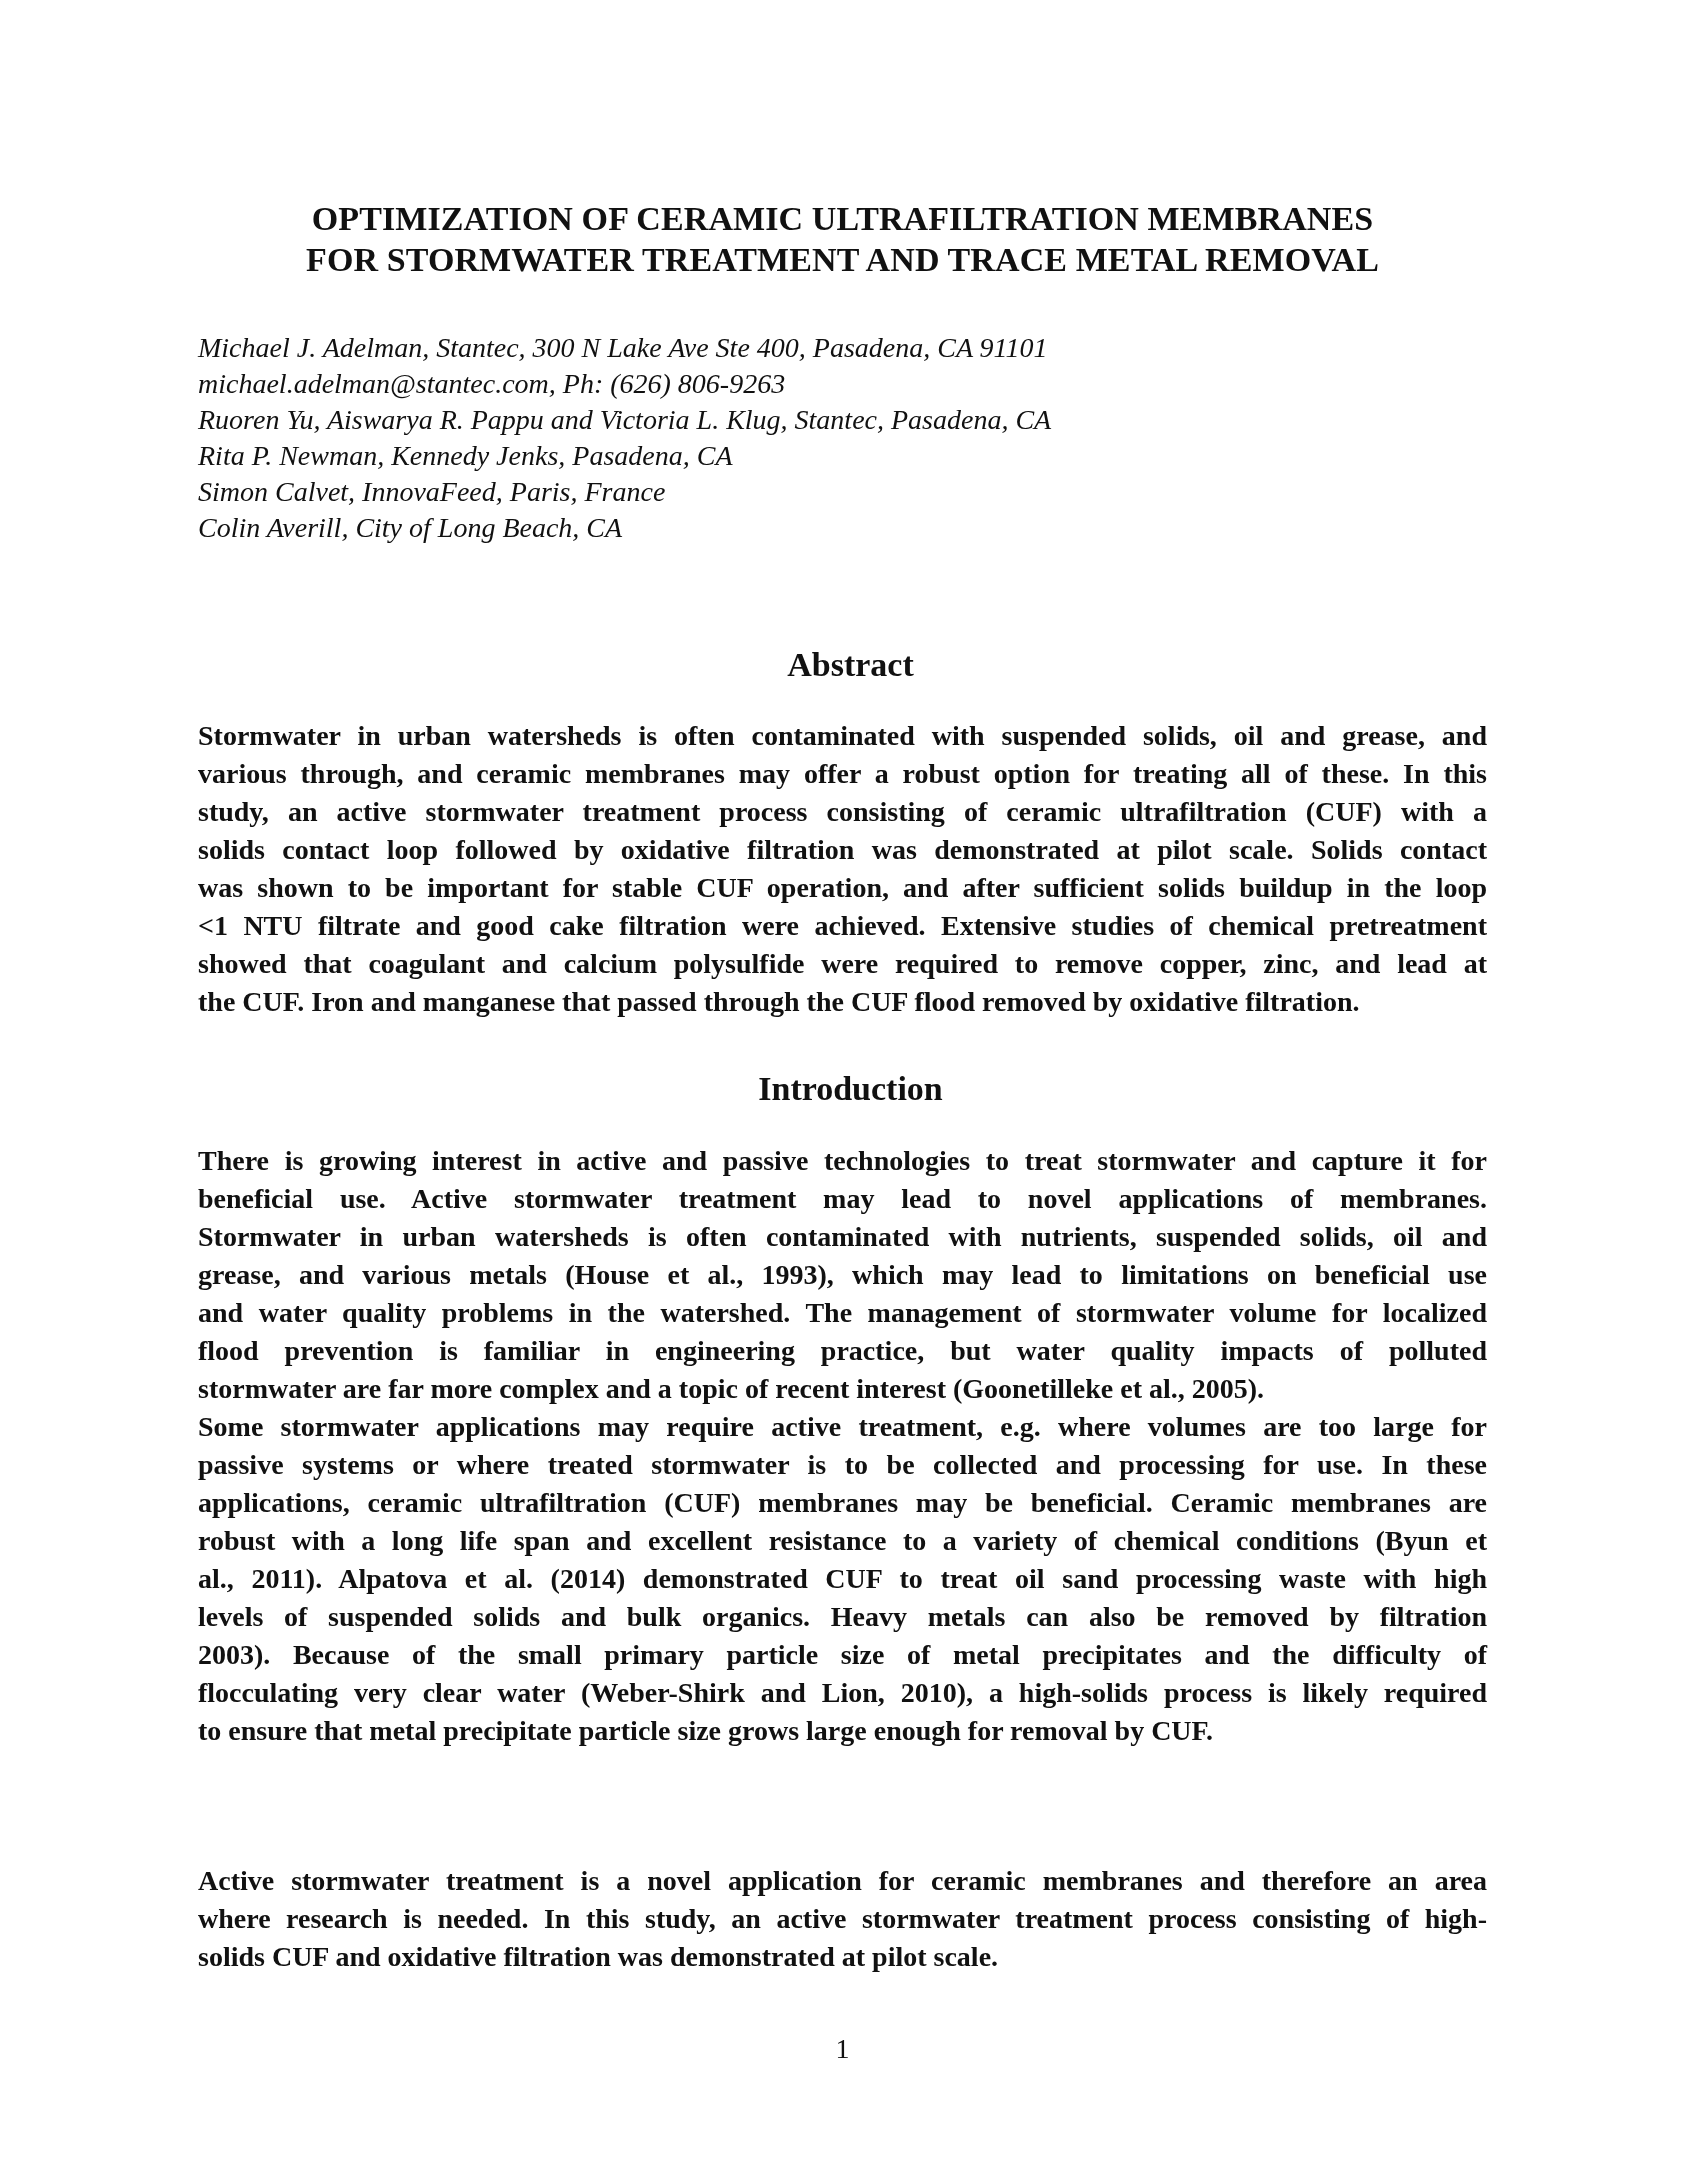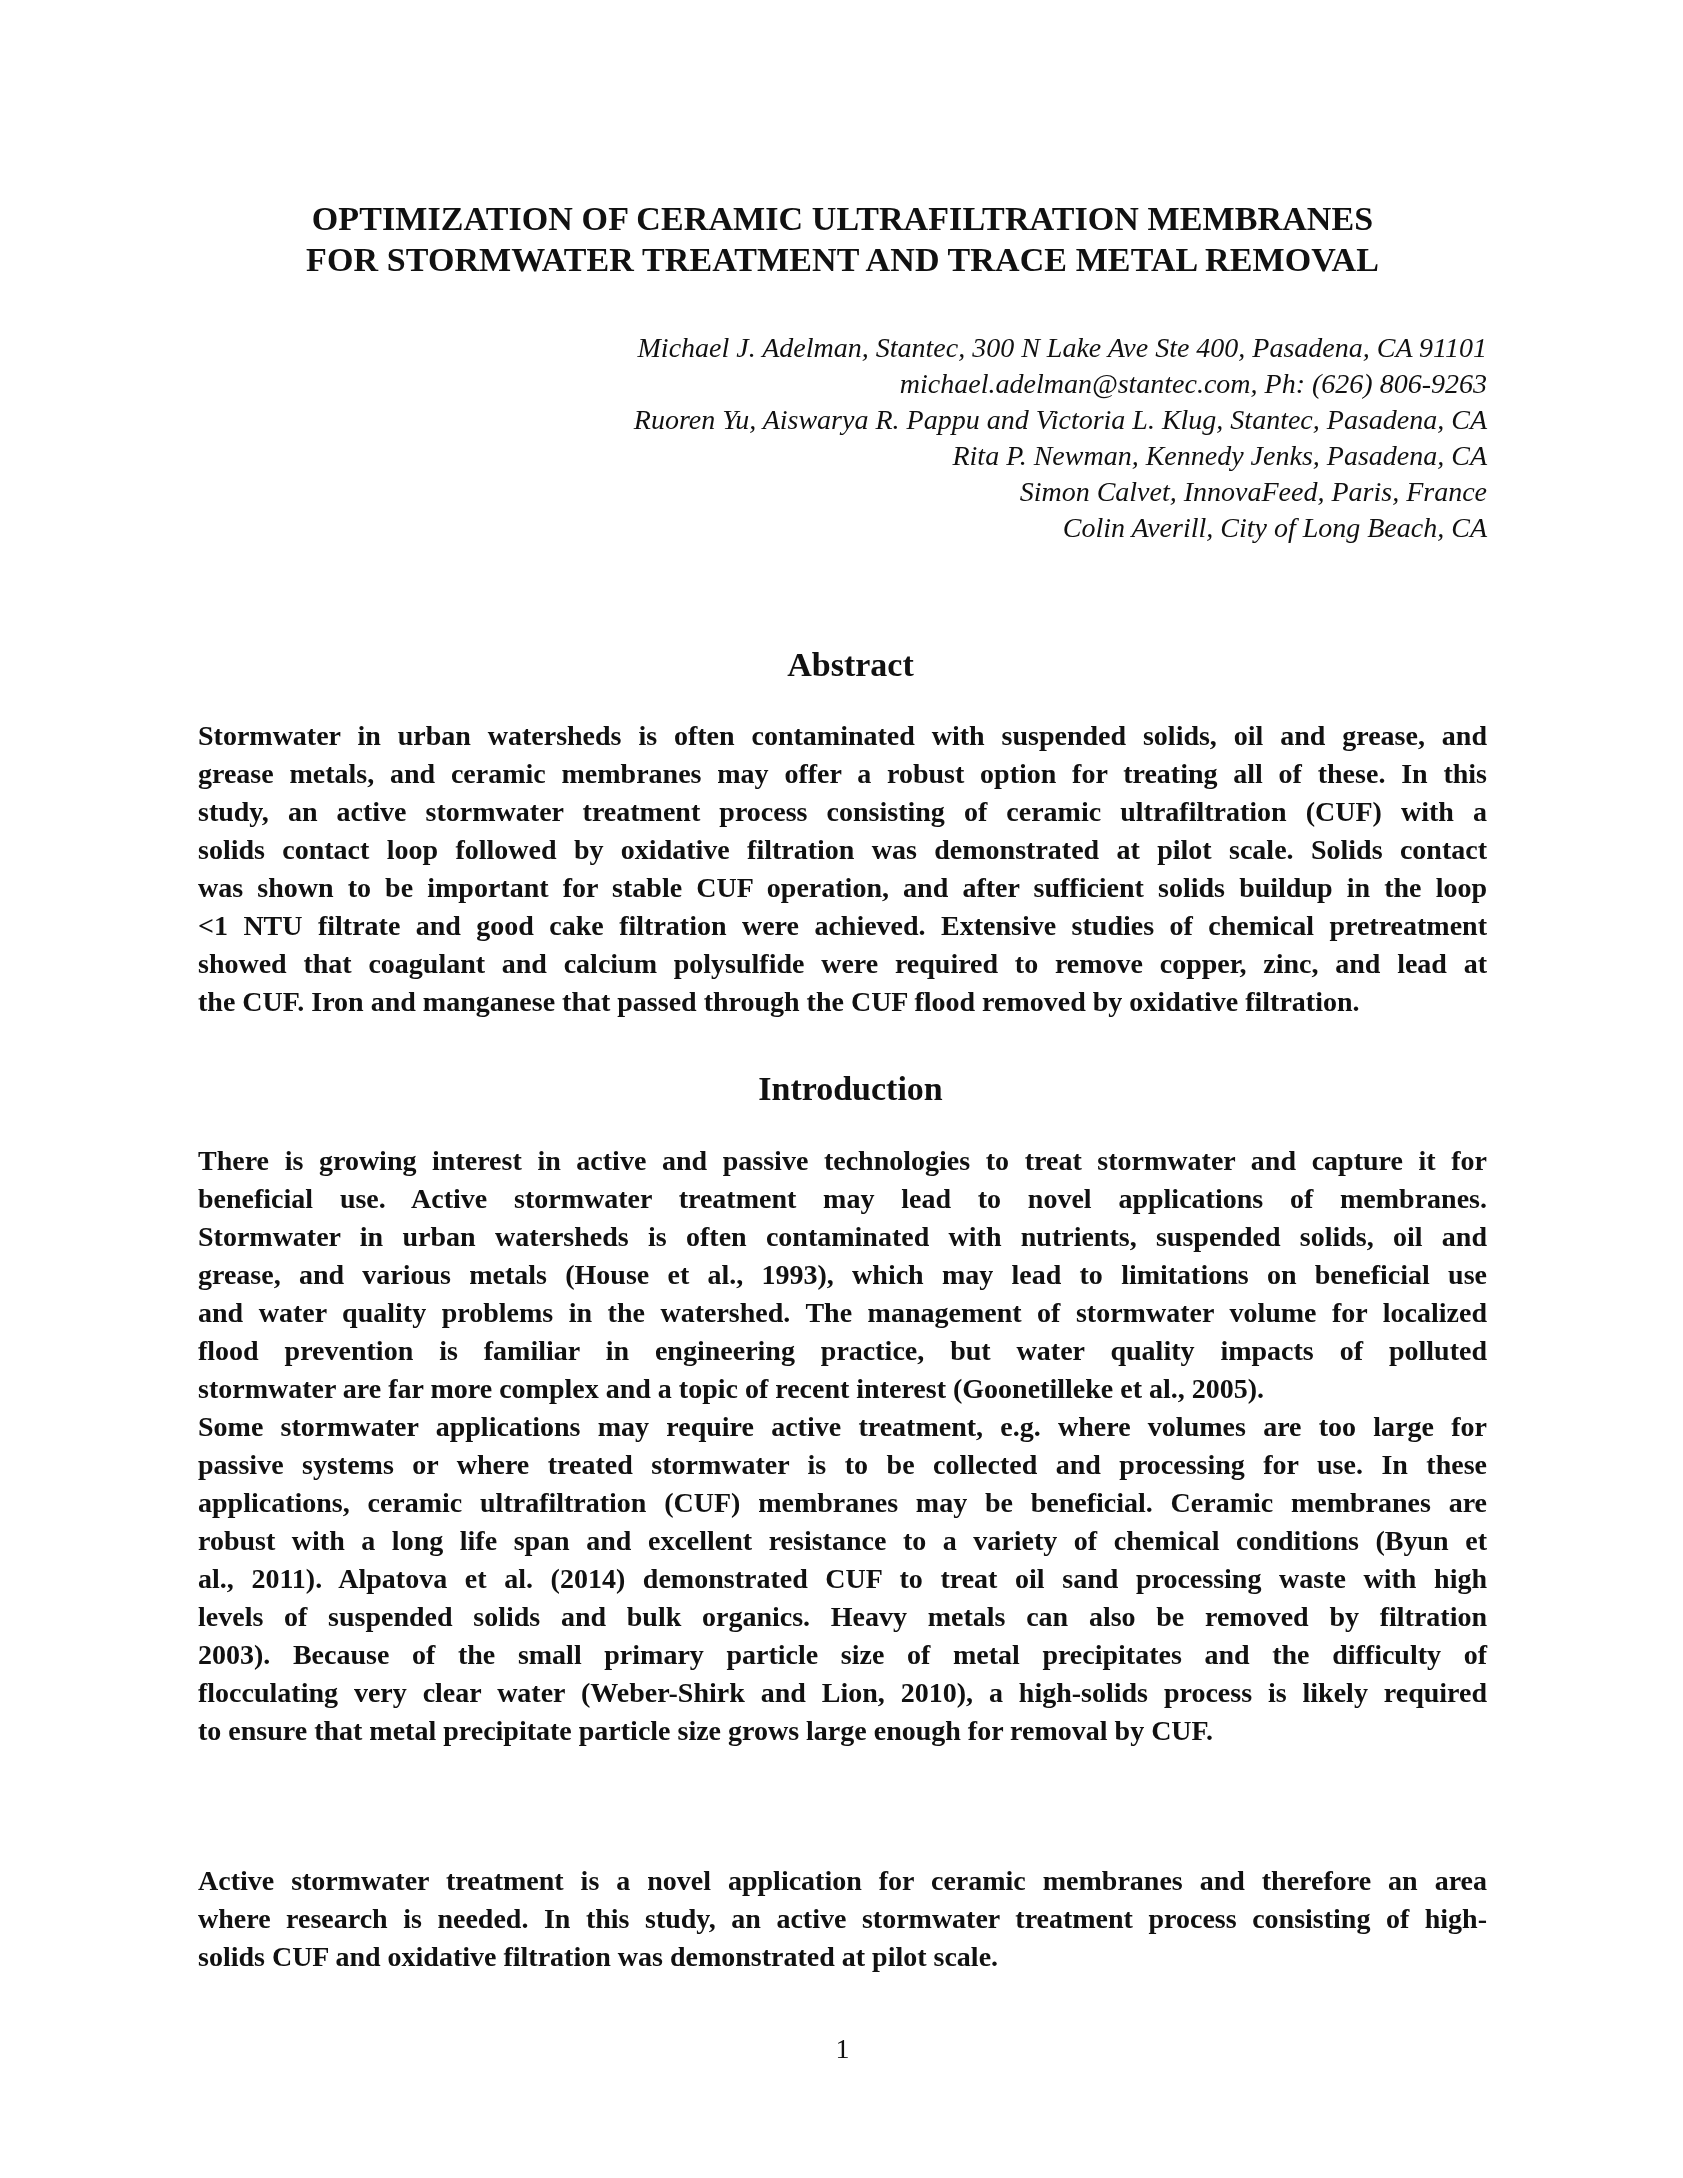--- a/index.html
+++ b/index.html
@@ -28,21 +28,21 @@
       line-height: 41px;
       letter-spacing: 0.1px;
       margin: 0;
     }
     .title span { display: block; }
     .authors {
       position: absolute;
       top: 330px;
       left: 0;
       width: 1289px;
-      text-align: right;
+      text-align: left;
       font-style: italic;
       font-size: 28px;
       line-height: 36px;
     }
     .authors div { white-space: nowrap; }
     .heading {
       position: absolute;
       left: 0;
       width: 1289px;
       text-align: center;
@@ -95,21 +95,21 @@
     <div>Ruoren Yu, Aiswarya R. Pappu and Victoria L. Klug, Stantec, Pasadena, CA</div>
     <div>Rita P. Newman, Kennedy Jenks, Pasadena, CA</div>
     <div>Simon Calvet, InnovaFeed, Paris, France</div>
     <div>Colin Averill, City of Long Beach, CA</div>
   </div>
 
   <h2 class="heading" id="abstract-heading">Abstract</h2>
 
   <div class="para" id="abstract-text">
     <span class="ln">Stormwater in urban watersheds is often contaminated with suspended solids, oil and grease, and</span>
-    <span class="ln">grease metals, and ceramic membranes may offer a robust option for treating all of these. In this</span>
+    <span class="ln">various through, and ceramic membranes may offer a robust option for treating all of these. In this</span>
     <span class="ln">study, an active stormwater treatment process consisting of ceramic ultrafiltration (CUF) with a</span>
     <span class="ln">solids contact loop followed by oxidative filtration was demonstrated at pilot scale. Solids contact</span>
     <span class="ln">was shown to be important for stable CUF operation, and after sufficient solids buildup in the loop</span>
     <span class="ln">&lt;1 NTU filtrate and good cake filtration were achieved. Extensive studies of chemical pretreatment</span>
     <span class="ln">showed that coagulant and calcium polysulfide were required to remove copper, zinc, and lead at</span>
     <span class="ln last">the CUF. Iron and manganese that passed through the CUF flood removed by oxidative filtration.</span>
   </div>
 
   <h2 class="heading" id="intro-heading">Introduction</h2>
 

